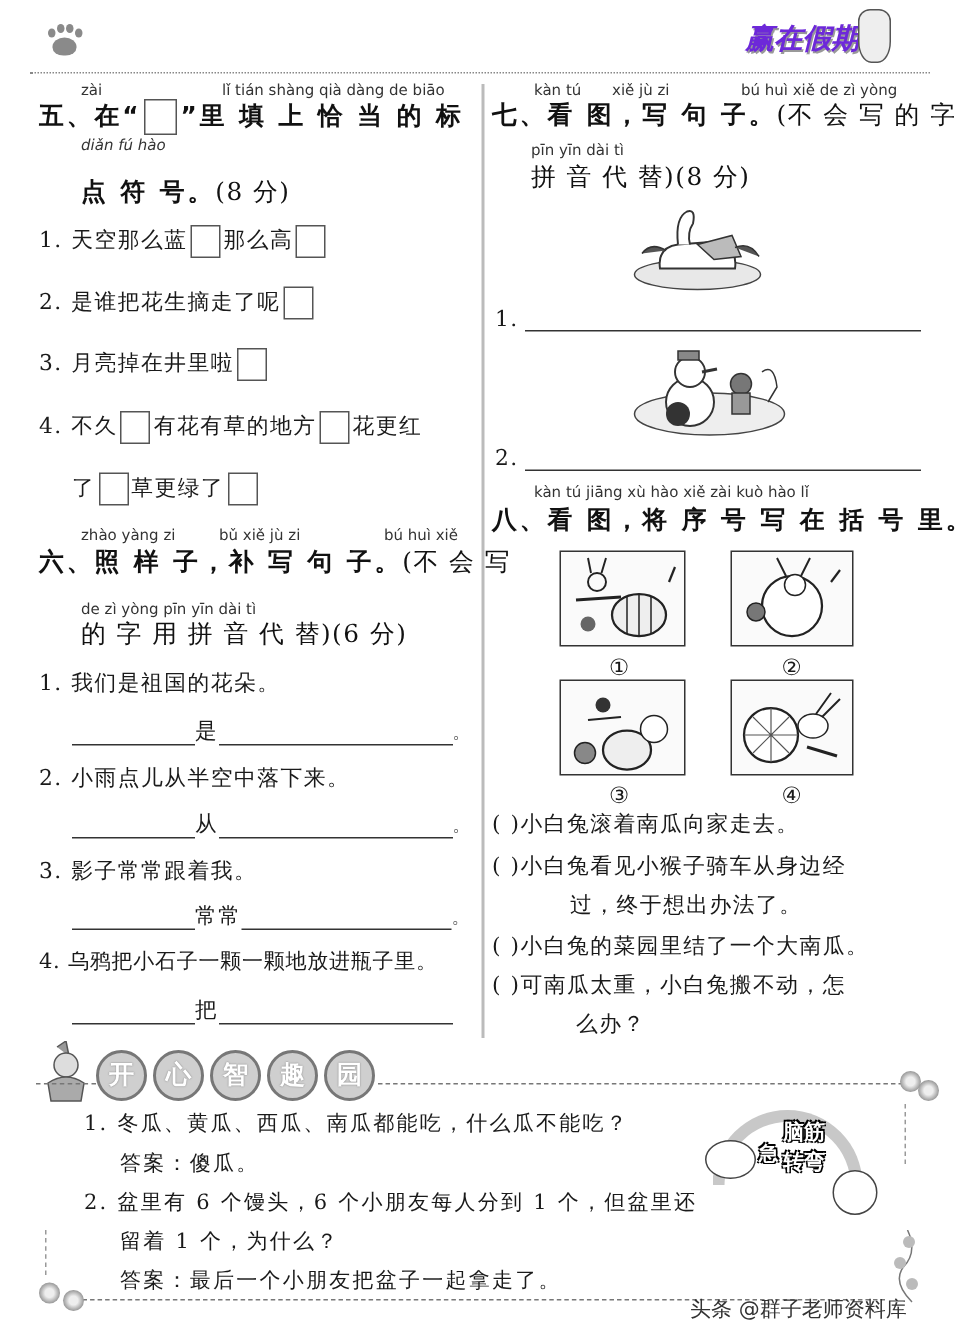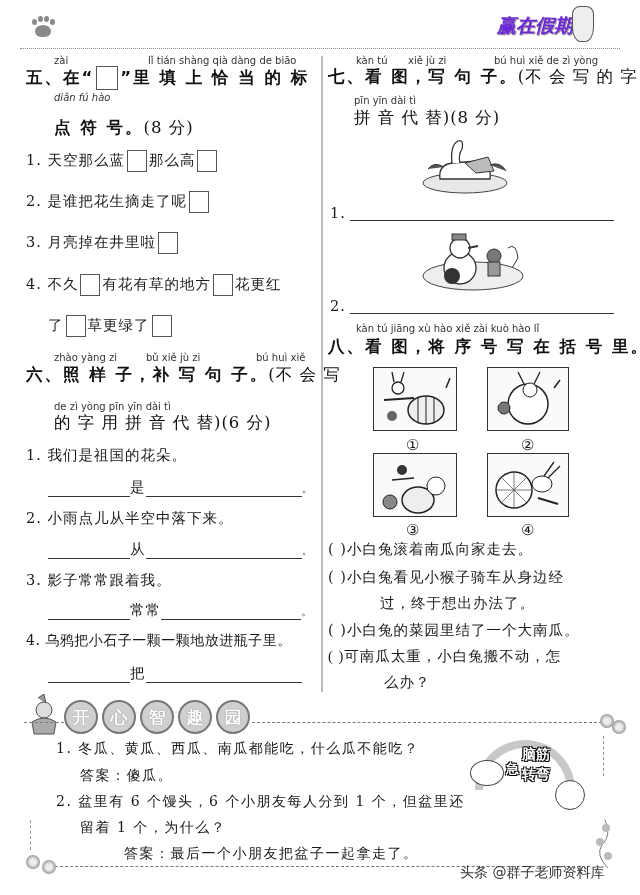--- a/index.html
+++ b/index.html
@@ -206,21 +206,21 @@
   <div class="line" style="left:328px;top:540px;">
     <span>(      )</span><span>小白兔滚着南瓜向家走去。</span>
   </div>
   <div class="line" style="left:328px;top:568px;">
     <span>(      )</span><span>小白兔看见小猴子骑车从身边经</span>
   </div>
   <div class="line" style="left:380px;top:594px;">过，终于想出办法了。</div>
   <div class="line" style="left:328px;top:621px;">
     <span>(      )</span><span>小白兔的菜园里结了一个大南瓜。</span>
   </div>
-  <div class="line" style="left:328px;top:647px;font-family:Liberation Serif, serif;">
+  <div class="line" style="left:328px;top:647px;">
     <span>(      )</span><span>可南瓜太重，小白兔搬不动，怎</span>
   </div>
   <div class="line" style="left:384px;top:673px;">么办？</div>
 </div>
 
 <div>
   <svg style="position:absolute;left:28px;top:694px;" width="32" height="44">
     <path d="M10 4 L16 0 L18 10" fill="#999" stroke="#555"></path>
     <circle cx="16" cy="16" r="8" fill="#ddd" stroke="#555"></circle>
     <path d="M4 28 Q16 20 28 28 L26 40 L6 40 Z" fill="#aaa" stroke="#555"></path>
@@ -237,21 +237,21 @@
   <div class="fun-vdash" style="left:603px;top:736px;height:40px;"></div>
   <div class="fun-vdash" style="left:30px;top:820px;height:30px;"></div>
   <div class="fun-dash" style="left:50px;top:866px;width:540px;"></div>
   <div class="flower" style="left:26px;top:855px;"></div>
   <div class="flower" style="left:42px;top:860px;"></div>
 
   <div class="fun-line" style="left:56px;top:740px;">1. 冬瓜、黄瓜、西瓜、南瓜都能吃，什么瓜不能吃？</div>
   <div class="fun-line" style="left:80px;top:767px;">答案：傻瓜。</div>
   <div class="fun-line" style="left:56px;top:793px;">2. 盆里有 6 个馒头，6 个小朋友每人分到 1 个，但盆里还</div>
   <div class="fun-line" style="left:80px;top:819px;">留着 1 个，为什么？</div>
-  <div class="fun-line" style="left:80px;top:845px;margin-left:44px;">答案：最后一个小朋友把盆子一起拿走了。</div>
+  <div class="fun-line" style="left:80px;top:845px;">答案：最后一个小朋友把盆子一起拿走了。</div>
 
   <div>
     <div class="rainbow"></div>
     <div class="cloud" style="left:470px;top:760px;width:34px;height:26px;"></div>
     <div class="cloud" style="left:555px;top:780px;width:30px;height:30px;"></div>
     <span class="brain-text" style="left:522px;top:746px;font-size:14px;">脑筋</span>
     <span class="brain-text" style="left:506px;top:760px;">急</span>
     <span class="brain-text" style="left:522px;top:766px;font-size:14px;">转弯</span>
   </div>
   <svg style="position:absolute;left:590px;top:820px;" width="30" height="50">

